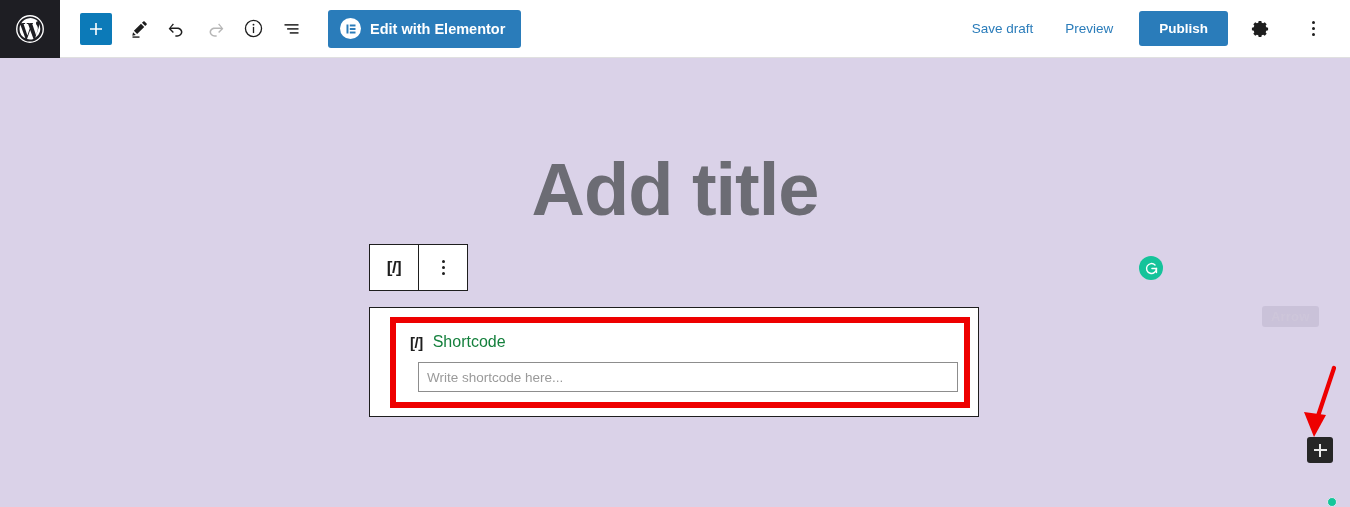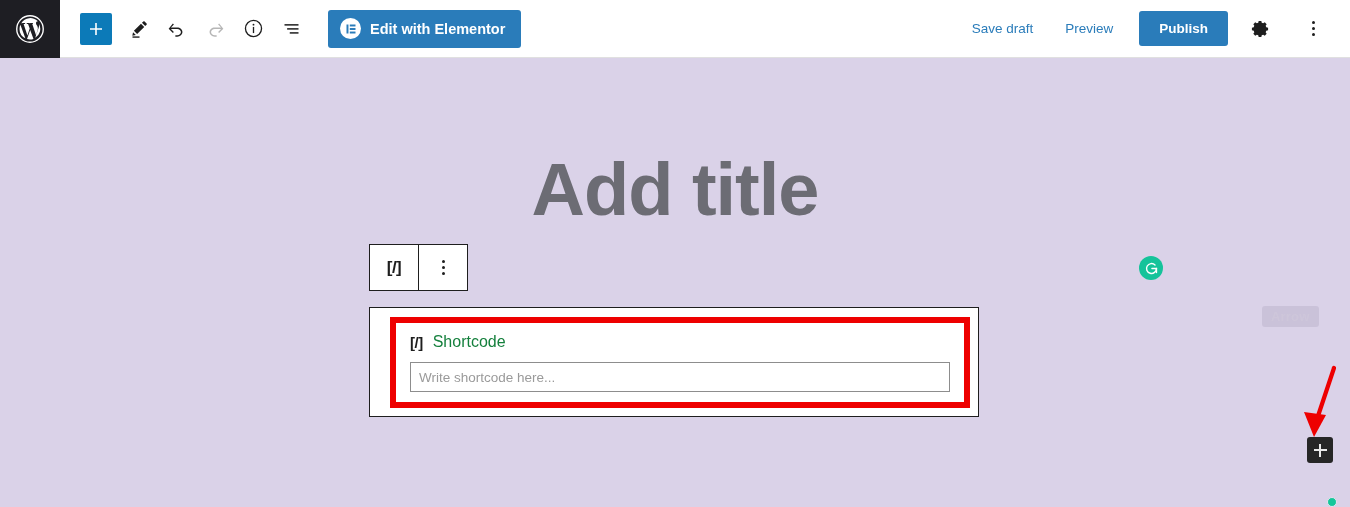--- a/index.html
+++ b/index.html
@@ -236,20 +236,21 @@
     display: block;
     width: 100%;
     height: 30px;
     border: 1px solid #8d8d8d;
     background: #ffffff;
     font-family: "Liberation Sans", sans-serif;
     font-size: 13.5px;
     color: #1e1e1e;
     padding: 8px 8px;
     outline: none;
+    margin-left: 8px;
   }
   .shortcode-input::placeholder { color: #9a9a9a; }
 
   
   .grammarly {
     position: absolute;
     left: 1139px;
     top: 198px;
     width: 24px; height: 24px;
     border-radius: 50%;

